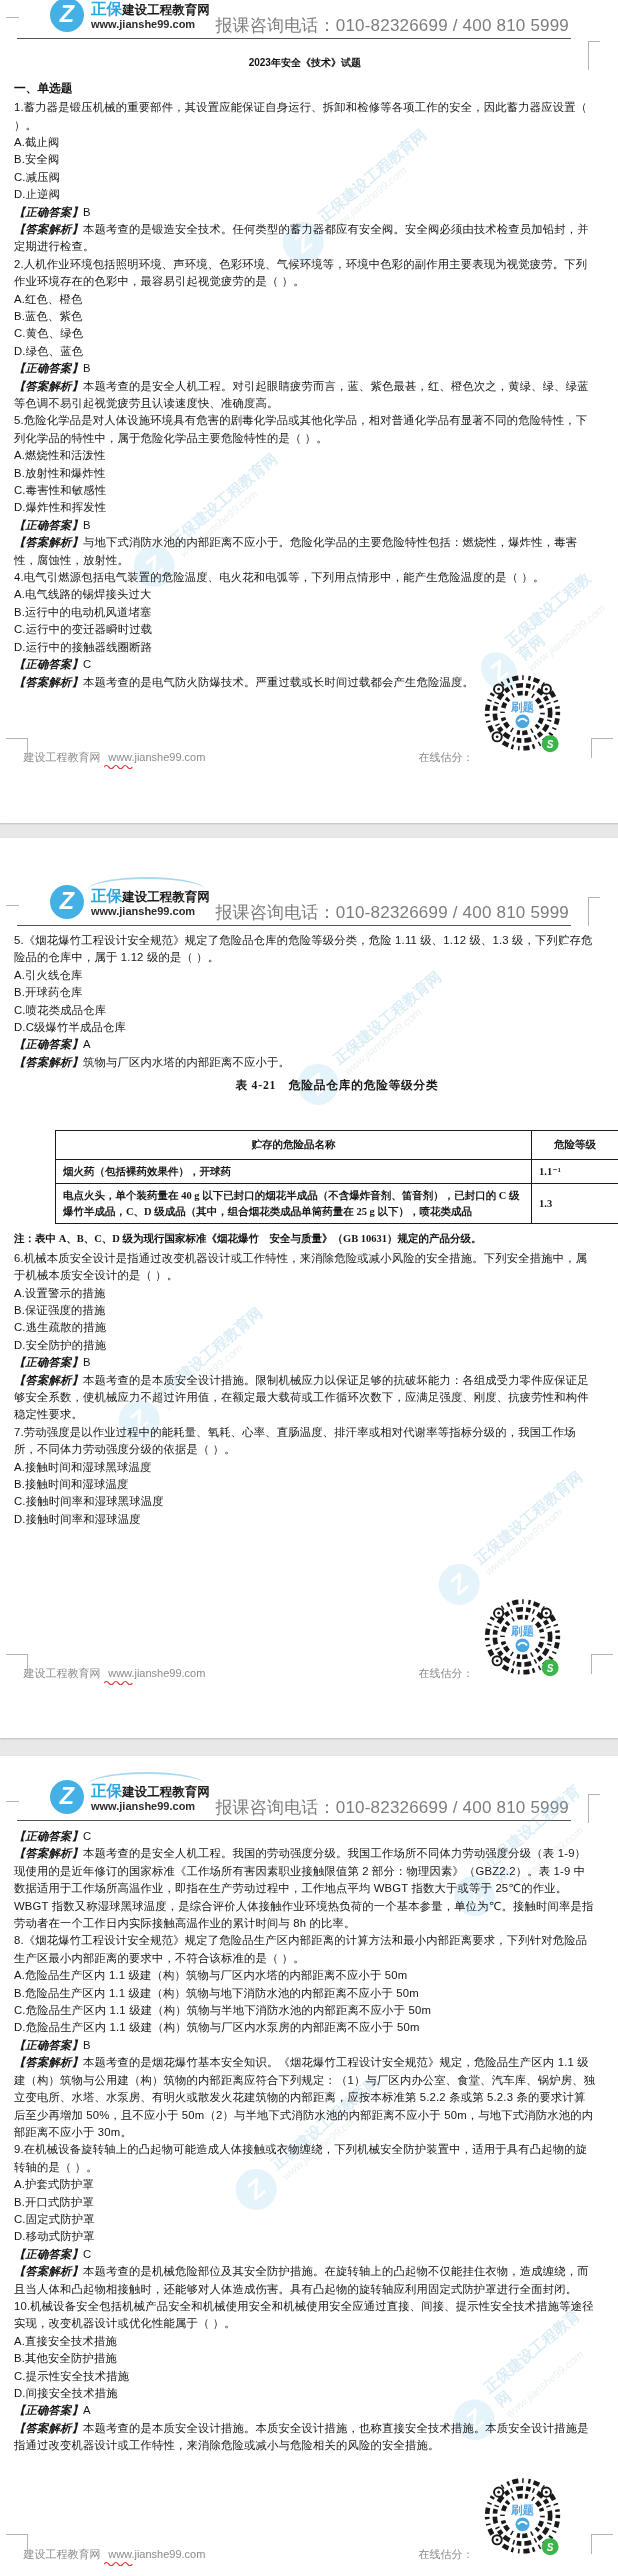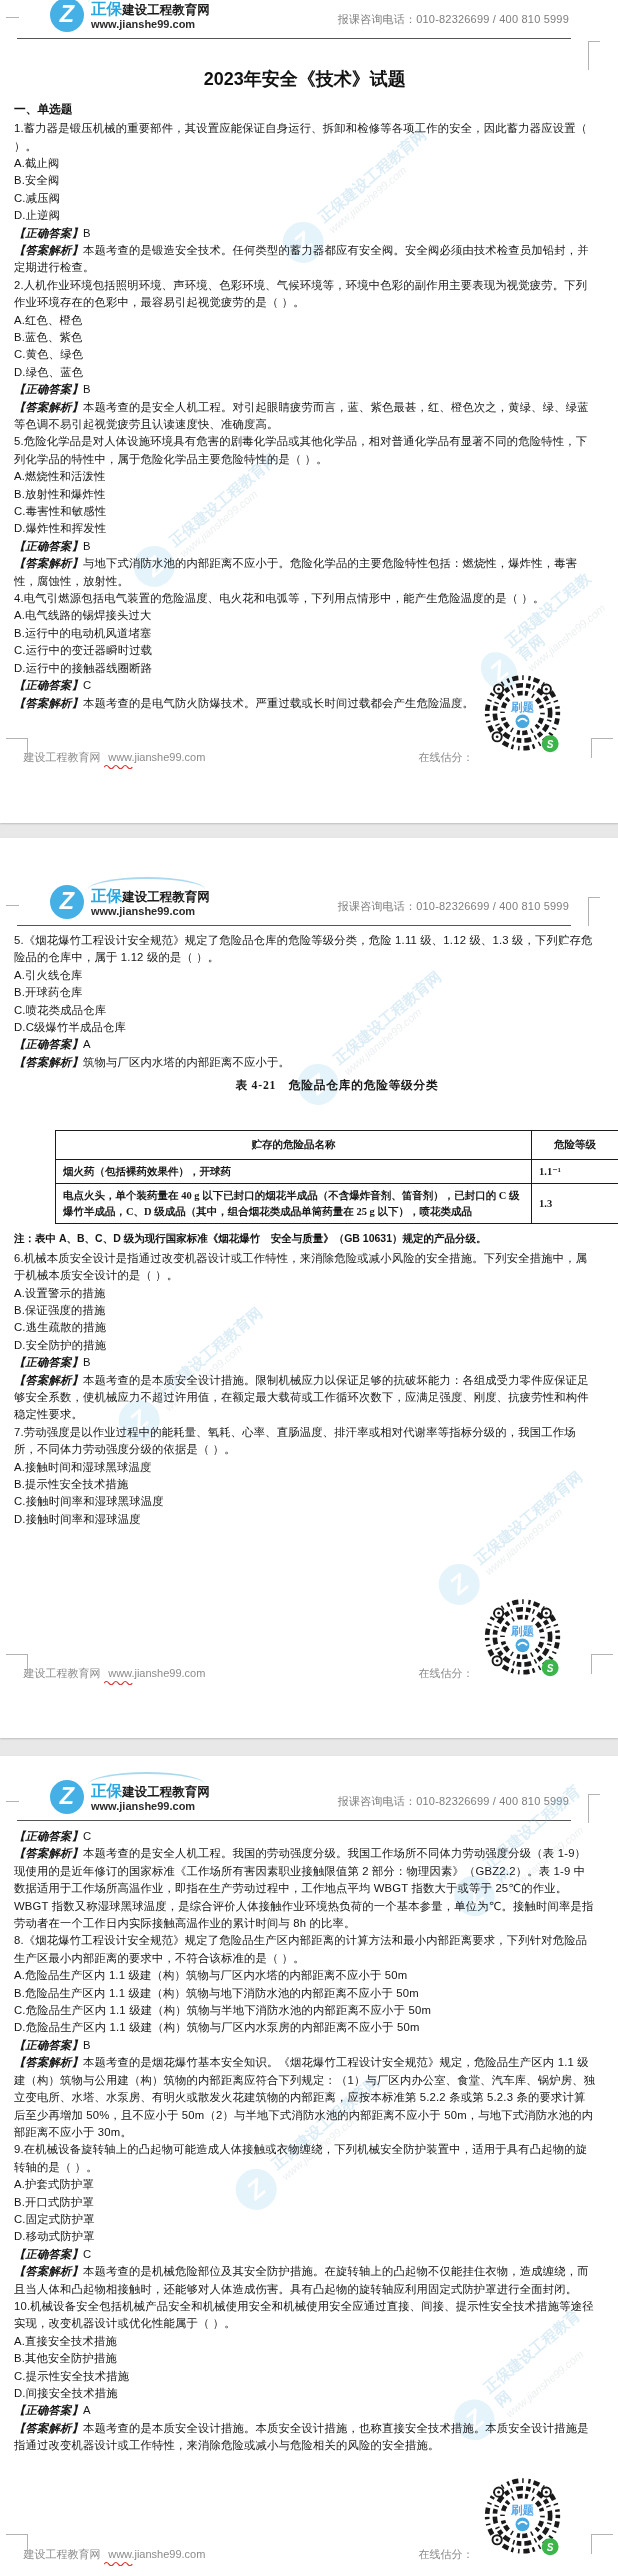--- a/index.html
+++ b/index.html
@@ -17,39 +17,39 @@
   .brand{position:absolute;left:50px;bottom:7px;display:flex;align-items:center;gap:7px;}
   .brand-circle{width:34px;height:34px;border-radius:50%;background:#45b0e6;color:#fff;
         display:flex;align-items:center;justify-content:center;font-size:23.4px;
         font-weight:bold;font-style:italic;line-height:1;}
   .brand-text{position:relative;line-height:1.15;}
   .brand-arc{position:absolute;left:-3.1px;top:-9.4px;width:117px;height:23.4px;
         border-top:2.3px solid #aad9ef;border-radius:50%;}
   .brand-cn{color:#2aa6e0;font-size:15.6px;font-weight:bold;}
   .brand-suffix{color:#1c1c1c;font-size:12.5px;font-weight:bold;}
   .brand-url{color:#2b2b2b;font-size:11px;font-weight:bold;}
-  .phone{position:absolute;right:50px;bottom:12px;color:#7d7d7d;font-size:11px;letter-spacing:0.2px;text-align:center;}
+  .phone{position:absolute;right:50px;bottom:2px;color:#7d7d7d;font-size:17px;letter-spacing:0.2px;text-align:center;}
 
   
   .content{position:absolute;left:14px;right:23.4px;}
-  .doc-title{text-align:center;font-size:18px;font-weight:bold;margin:23px 0 11px;color:#111;}
+  .doc-title{text-align:center;font-size:10px;font-weight:bold;margin:12px 0 11px;color:#111;}
   .sec{font-size:11.7px;font-weight:bold;margin:0 0 3.1px;}
   .ln{margin:0;font-size:11.3px;line-height:17.4px;letter-spacing:0.2px;color:#161616;}
   .ln b{font-weight:bold;font-style:italic;}
   .anat{white-space:pre-line;}
 
   
   .tblwrap{margin:6.3px -23.4px 1.6px 41px;font-family:"Liberation Serif","DejaVu Serif",serif;color:#191919;}
   .tbl-title{text-align:center;font-weight:bold;font-size:11.7px;margin:3.1px 0 5.5px;letter-spacing:0.8px;font-family:Liberation Serif, serif;}
   table.tbl{width:100%;border-collapse:collapse;border:1.6px solid #1b1b1b;margin-top:37px;}
   .tbl th,.tbl td{border:1.2px solid #1b1b1b;font-weight:bold;font-size:10.5px;
         line-height:15.6px;padding:3.9px 7px;}
   .tbl th{text-align:center;padding:6.3px;}
   .grade{width:72px;text-align:left;}
-  .tbl-note{font-family:Liberation Sans, sans-serif;font-weight:bold;
+  .tbl-note{font-family:Liberation Serif, serif;font-weight:bold;
         font-size:10.5px;margin:7px 0 3.1px;line-height:15.6px;}
 
   
   .pfoot{position:absolute;left:23.4px;right:23.4px;color:#8b8b8b;font-size:11px;}
   .fsite{position:relative;}
   .furl{margin-left:7.8px;}
   .squig{position:absolute;left:81px;top:13.3px;}
   .fscore{position:absolute;left:395px;top:0;}
   .qr{position:absolute;left:481px;width:83px;}
 
@@ -262,21 +262,21 @@
       <p class="ln">B.保证强度的措施</p>
       <p class="ln">C.逃生疏散的措施</p>
       <p class="ln">D.安全防护的措施</p>
       <p class="ln"><b>【正确答案】</b><span>B</span></p>
       <p class="ln"><b>【答案解析】</b><span class="anat">本题考查的是本质安全设计措施。限制机械应力以保证足够的抗破坏能力：各组成受力零件应保证足够安全系数，使机械应力不超过许用值，在额定最大载荷或工作循环次数下，应满足强度、刚度、抗疲劳性和构件稳定性要求。</span></p>
     </div>
 
     <div class="q">
       <p class="ln">7.劳动强度是以作业过程中的能耗量、氧耗、心率、直肠温度、排汗率或相对代谢率等指标分级的，我国工作场所，不同体力劳动强度分级的依据是（ ）。</p>
       <p class="ln">A.接触时间和湿球黑球温度</p>
-      <p class="ln">B.提示性安全技术措施</p>
+      <p class="ln">B.接触时间和湿球温度</p>
       <p class="ln">C.接触时间率和湿球黑球温度</p>
       <p class="ln">D.接触时间率和湿球温度</p>
     </div>
   </div>
 
   <div class="qr" style="top:759px;">
     <svg width="83" height="83" viewBox="0 0 108 108">
       <circle cx="54" cy="52" r="46" fill="none" stroke="#1a1a1a" stroke-width="6" stroke-dasharray="3 4 8 5 2 6"></circle>
       <circle cx="54" cy="52" r="36" fill="none" stroke="#1a1a1a" stroke-width="6" stroke-dasharray="6 3 2 5 9 4"></circle>
       <circle cx="54" cy="52" r="26" fill="none" stroke="#1a1a1a" stroke-width="6" stroke-dasharray="2 5 7 3 4 6"></circle>

